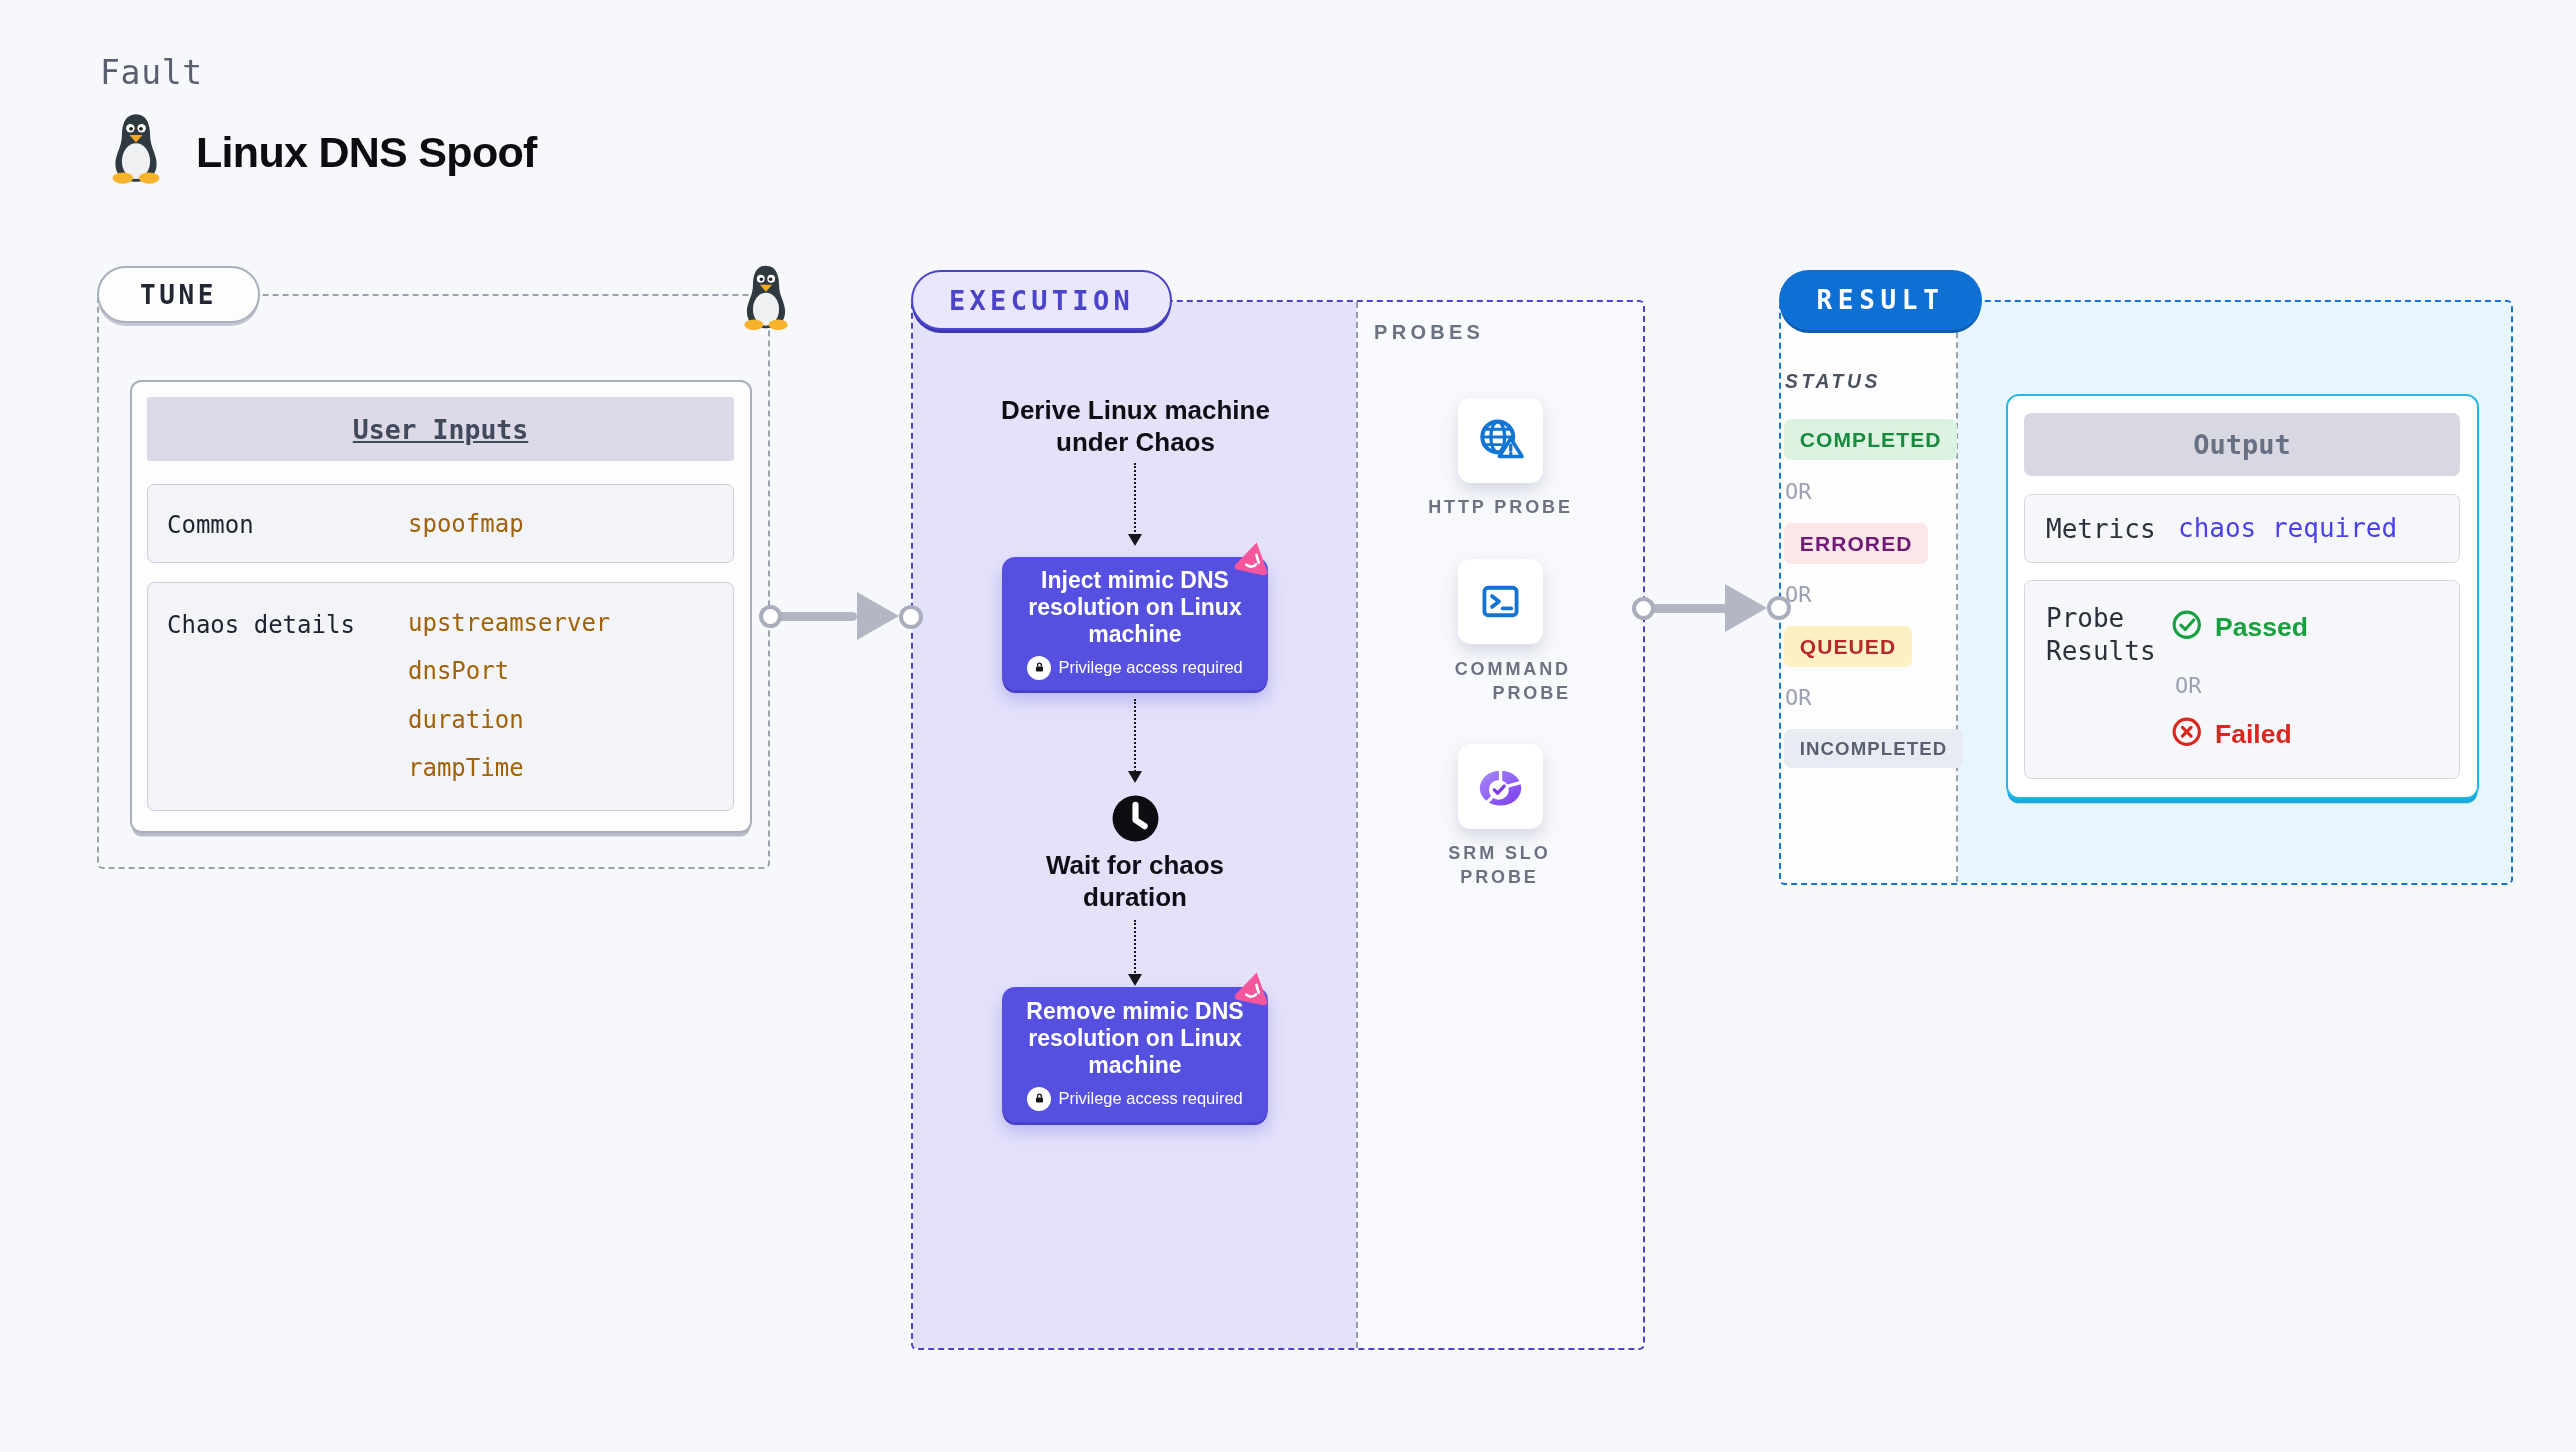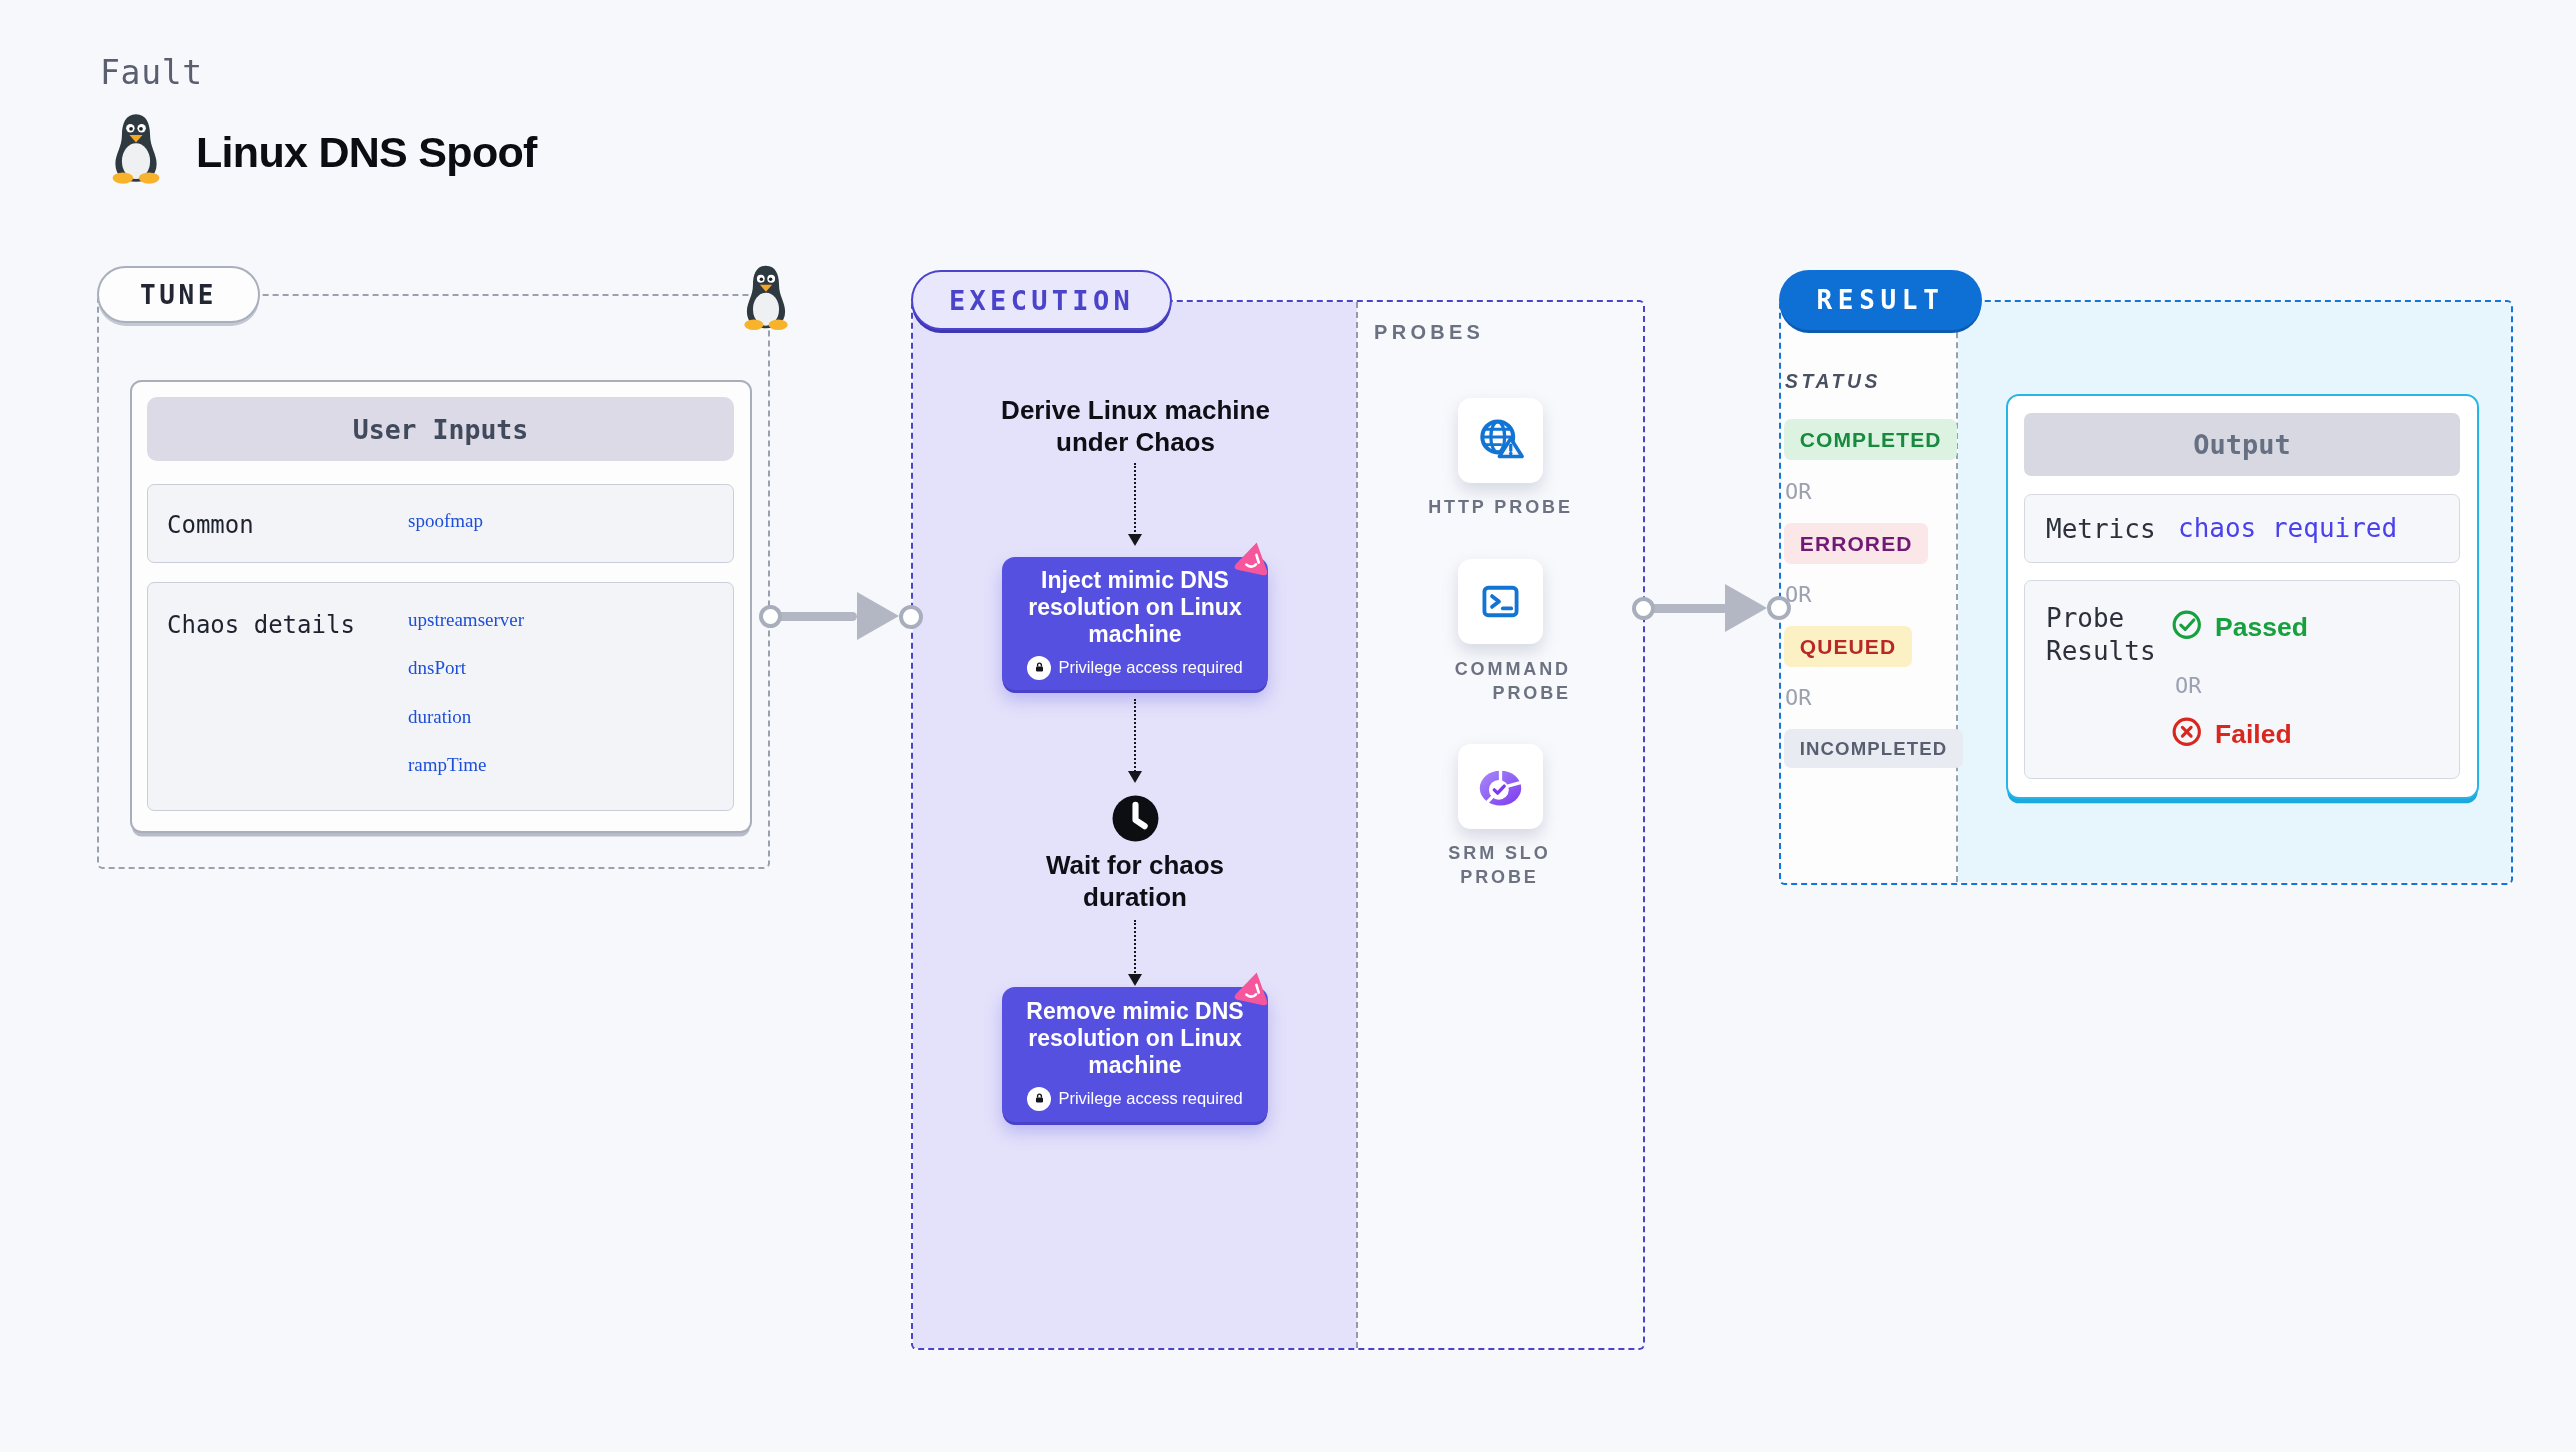--- a/index.html
+++ b/index.html
@@ -29,25 +29,25 @@
   .pill-tune{background:#fdfdfe;border:2.9px solid #a9b0bd;color:#222733;font-size:26px;
              letter-spacing:3.6px;box-shadow:0 3.6px 0 -0.7px #c3c8d2;}
   .pill-exec{background:#e9e7fc;border:2.9px solid #4b44cb;color:#4b44cb;font-size:27px;
              letter-spacing:4.3px;box-shadow:0 3.6px 0 -0.7px #3d37b4;}
   .pill-result{background:#0e70d5;color:#ffffff;font-size:26px;letter-spacing:5.7px;
              box-shadow:0 3.6px 0 -0.7px #0b5cb0;}
 
   
   .ui-card{background:#fdfdfe;border:2.9px solid #a9aebb;border-radius:11.5px;
            box-shadow:0 5.7px 0 -2.1px #b7bcc8;z-index:4;}
-  .ui-header{background:#dbdae6;border-radius:10px;display:flex;align-items:center;
-             justify-content:center;font-size:26.5px;font-weight:700;color:#414a5c;}
+  .ui-header{background:#dbdae6;border-radius:3px;display:flex;align-items:center;
+             justify-content:center;font-size:26.5px;font-weight:700;color:#414a5c;text-decoration:underline;}
   .ui-row{background:#f3f4f8;border:1.4px solid #c9cdd8;border-radius:7.2px;}
   .ui-label{font-size:24px;color:#1d222e;}
-  .ui-value{font-size:19px;font-weight:500;color:#1d4ed8;font-family:Liberation Serif, serif;}
+  .ui-value{font-size:24px;font-weight:500;color:#a16207;}
 
   
   .shaft{height:9.3px;background:#b3b7c3;border-radius:5px;z-index:5;}
   .gray-head{width:0;height:0;border-top:24px solid transparent;border-bottom:24px solid transparent;
              border-left:42px solid #b3b7c3;z-index:5;}
   .port{width:23px;height:23px;border-radius:50%;background:#ffffff;border:4.3px solid #a9aebc;z-index:6;}
 
   
   .flow-text{font-size:26px;line-height:31.5px;font-weight:700;color:#0d0f15;text-align:center;z-index:4;}
   .dotline{width:0;border-left:2.9px dotted #14161c;z-index:4;}

